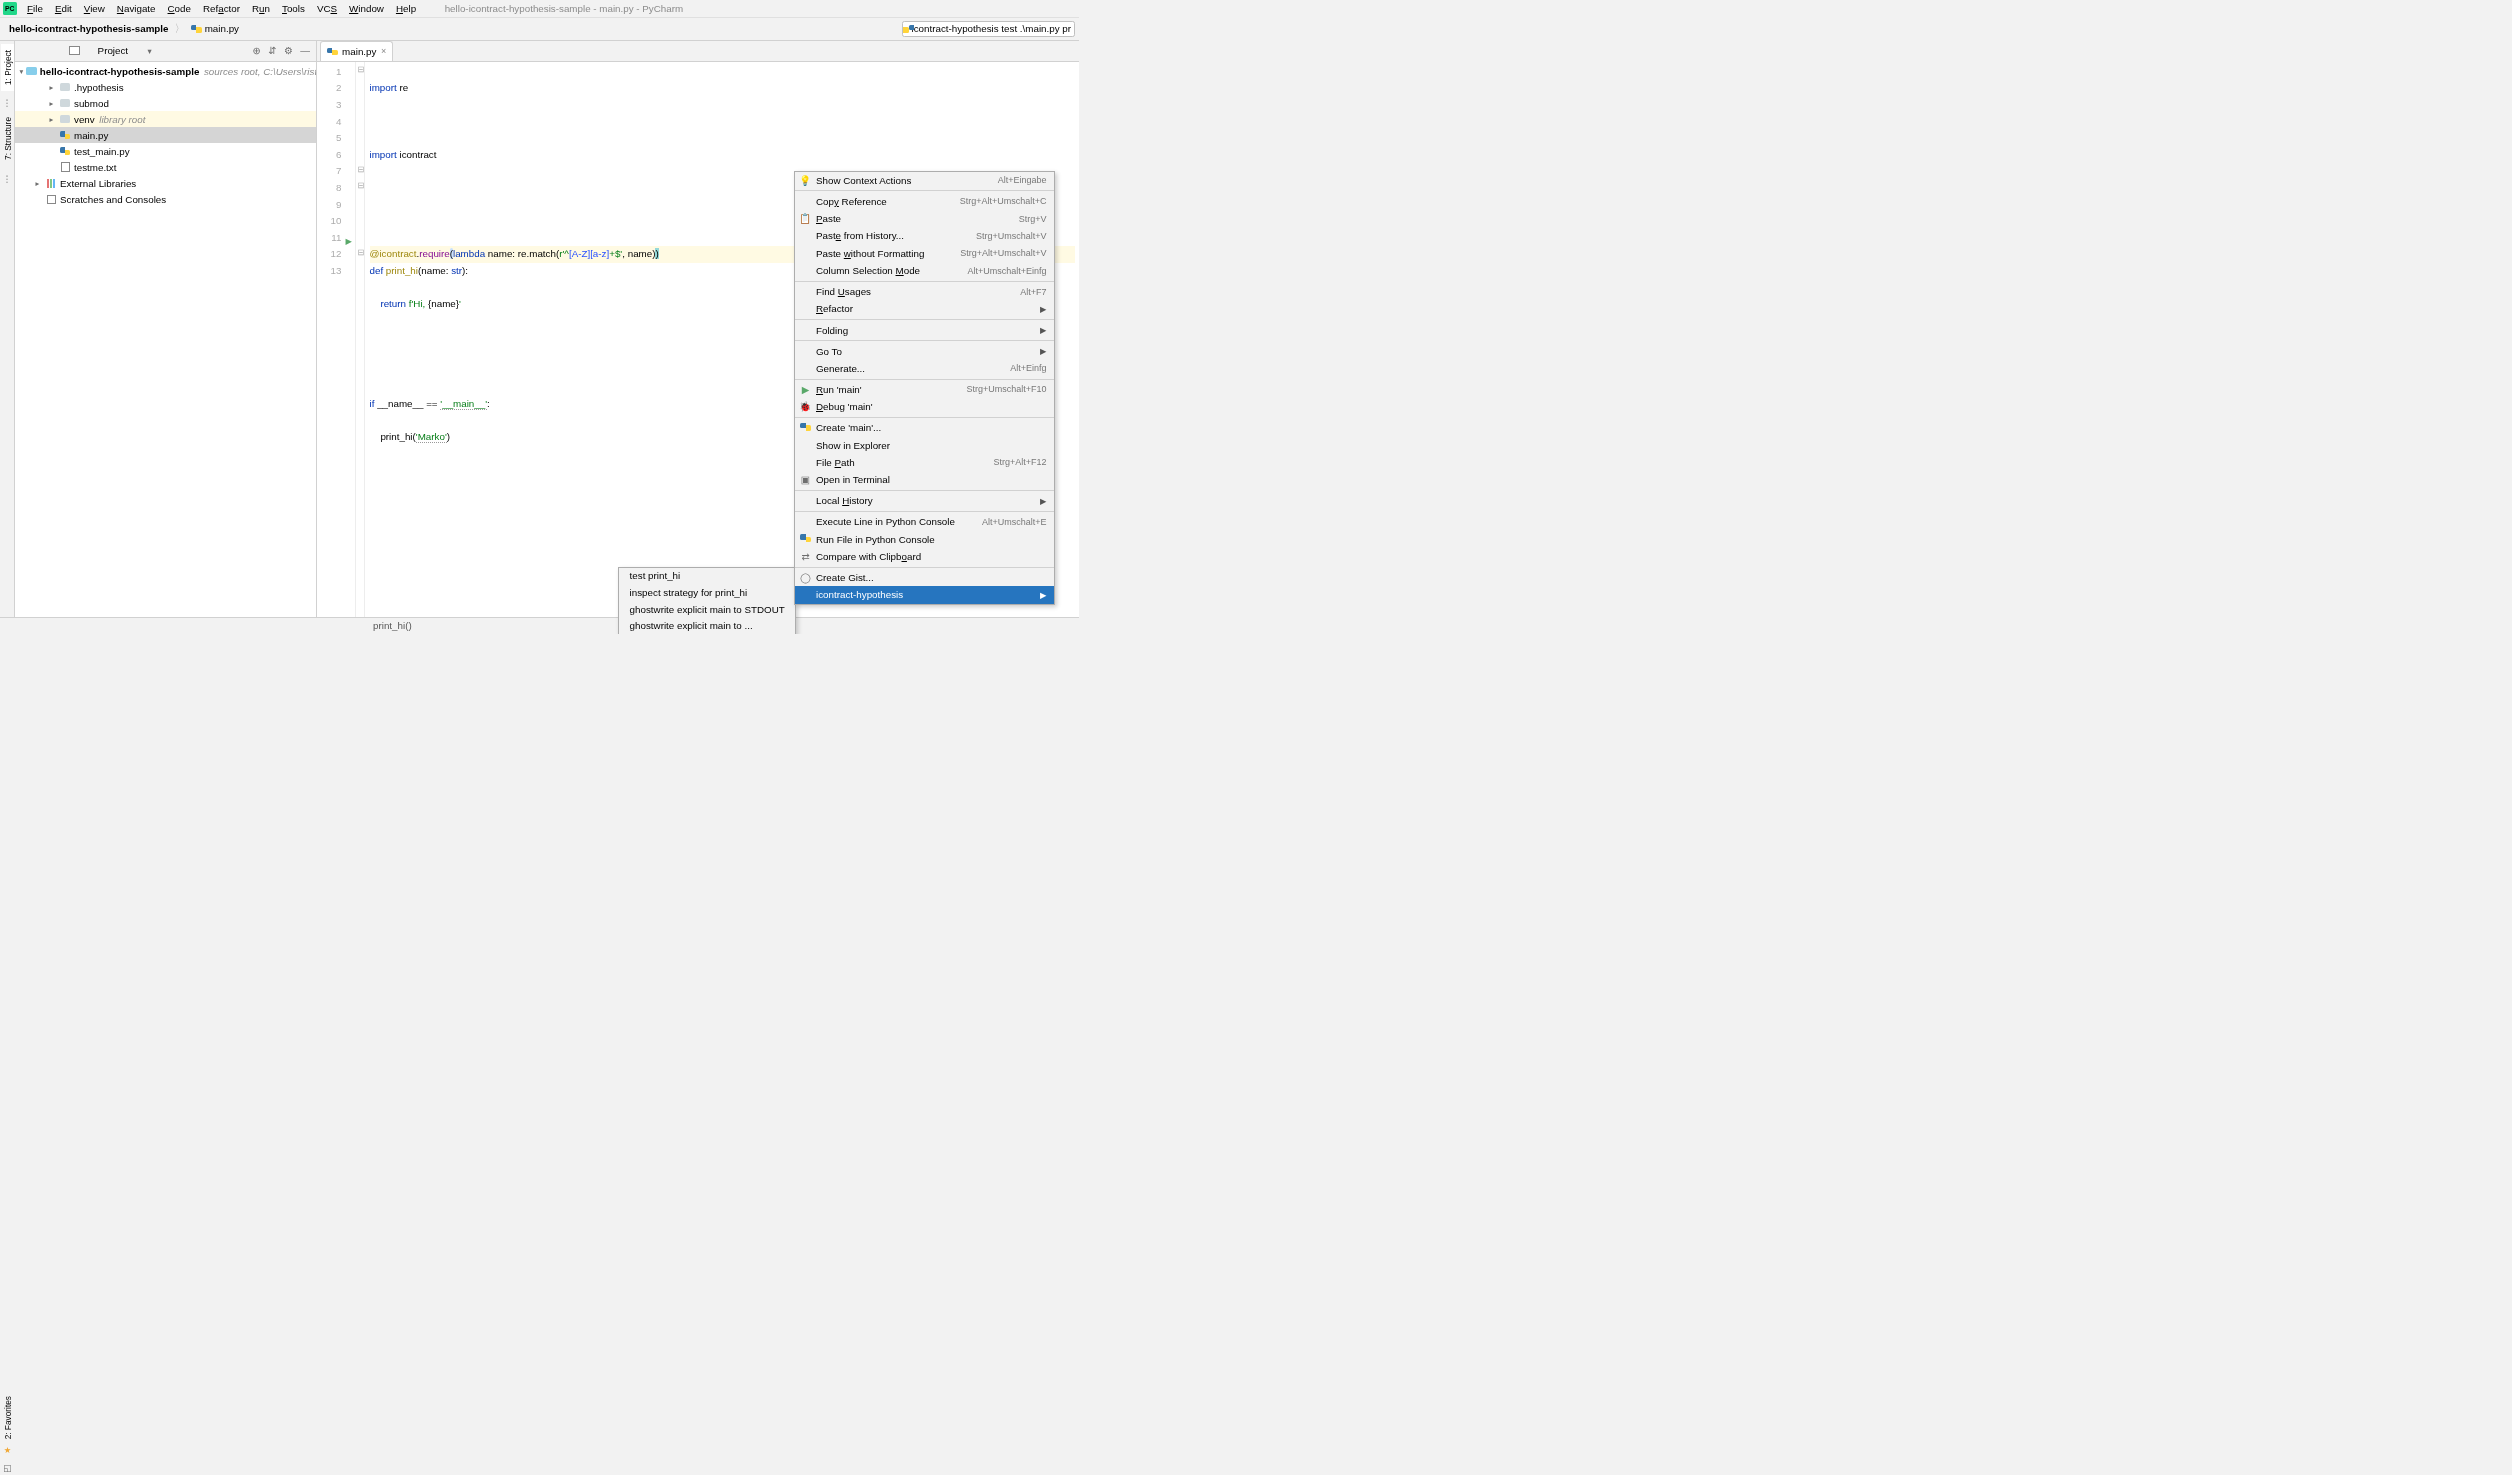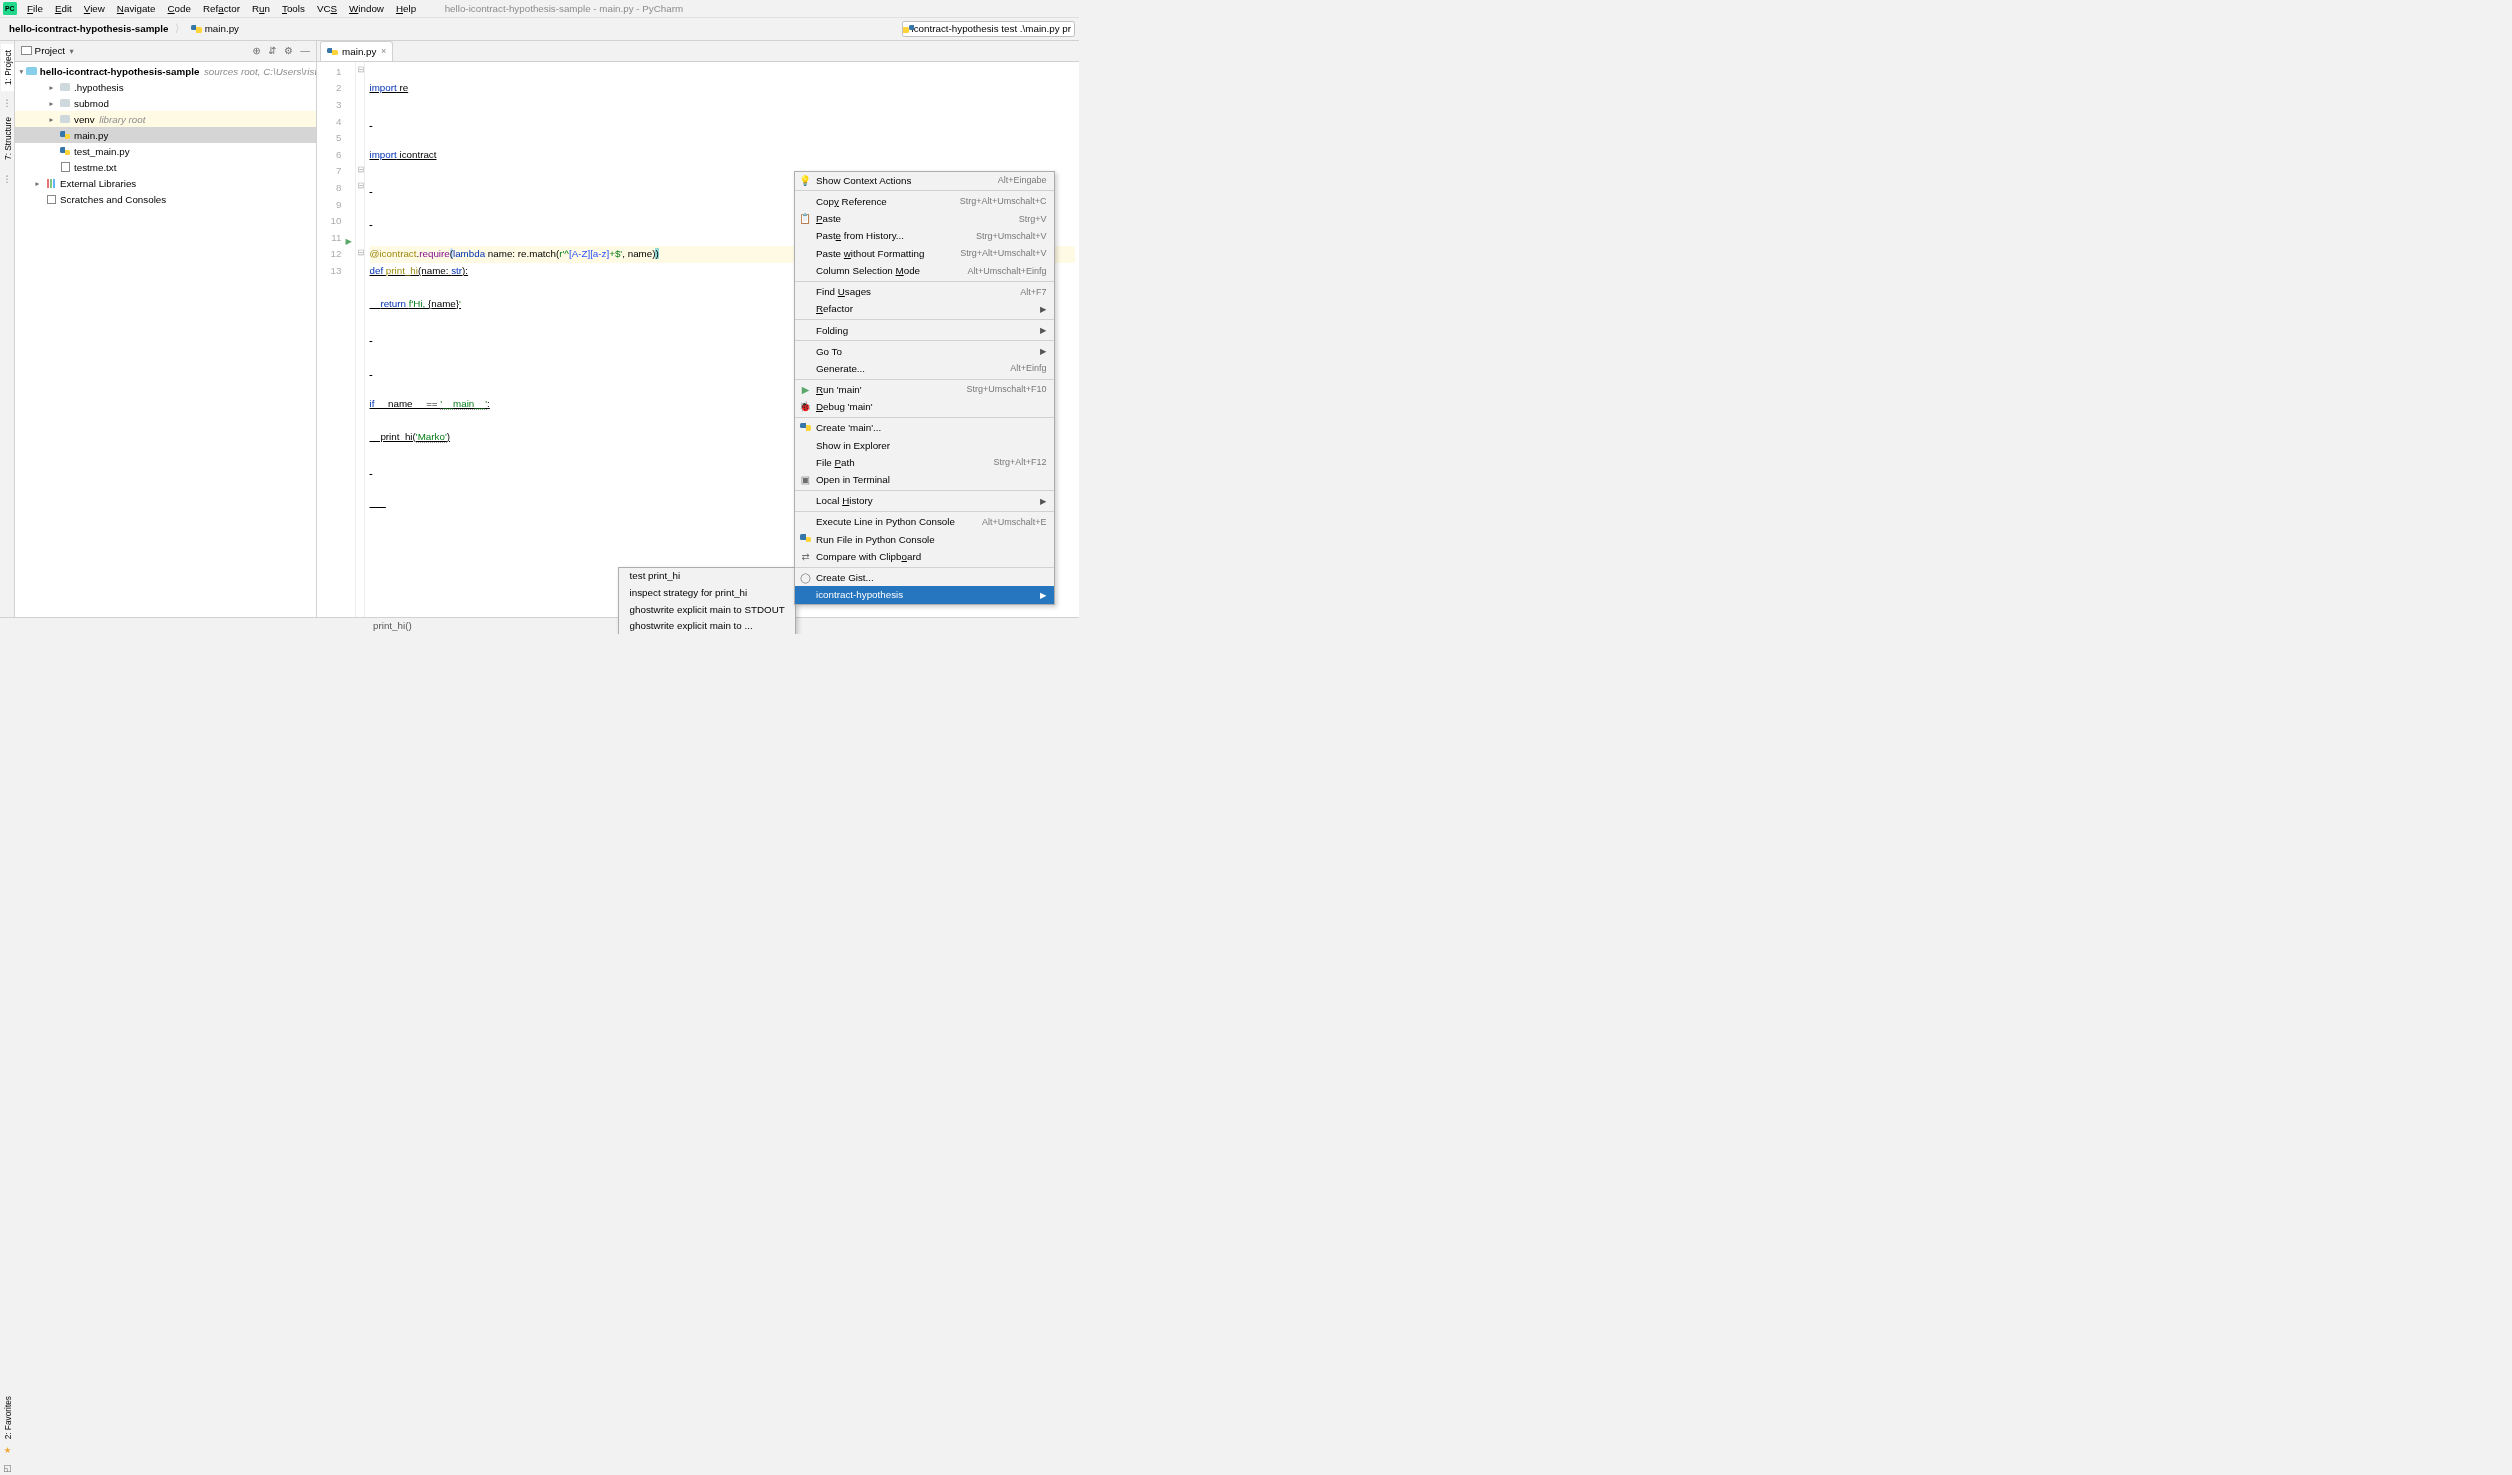--- a/index.html
+++ b/index.html
@@ -25,21 +25,21 @@
 
 
 .left-gutter { width: 15px; background: #f2f2f2; border-right: 0.8px solid #d1d1d1; display: flex; flex-direction: column; align-items: center; padding-top: 3px; }
 .left-gutter .vtab { writing-mode: vertical-lr; transform: rotate(180deg); padding: 6px 1.5px; font-size: 8.3px; cursor: default; margin-bottom: 1.5px; }
 .left-gutter .vtab.active { background: #fff; }
 .left-gutter .dots { margin-top: 6px; font-size: 9px; color: #666; }
 
 
 .project-panel { width: 302px; background: #fff; border-right: 0.8px solid #d1d1d1; display: flex; flex-direction: column; }
 .project-header { height: 21px; display: flex; align-items: center; padding: 0 6px; border-bottom: 0.8px solid #d1d1d1; background: #f2f2f2; }
-.project-header .label { font-weight: normal; flex: 1; display: flex; align-items: center; gap: 3px; }
+.project-header .label { font-weight: normal; flex: 1; display: flex; align-items: center; gap: 18px; margin-left: 48px; }
 .project-header .icons { display: flex; gap: 7.5px; color: #6e6e6e; }
 .project-header .icons span { cursor: default; }
 .tree { flex: 1; overflow: auto; padding: 1.5px 0; }
 .tree-row { height: 16px; display: flex; align-items: center; padding-left: 4.5px; white-space: nowrap; cursor: default; }
 .tree-row .arrow { width: 9px; color: #6e6e6e; font-size: 7.5px; text-align: center; }
 .tree-row .icon { width: 12px; height: 12px; margin: 0 3px; display: inline-flex; align-items: center; justify-content: center; }
 .tree-row.selected { background: #d5d5d5; }
 .tree-row.hl { background: #fffae3; }
 .tree-row .muted { color: #8c8c8c; margin-left: 4.5px; font-style: italic; }
 .indent1 { padding-left: 18px; }
@@ -58,21 +58,21 @@
 .editor-area { flex: 1; display: flex; flex-direction: column; background: #fff; }
 .tabbar { height: 21px; background: #f2f2f2; border-bottom: 0.8px solid #d1d1d1; display: flex; align-items: flex-end; }
 .tab { height: 19.6px; background: #fff; border: 0.8px solid #d1d1d1; border-bottom: none; padding: 0 6px; display: flex; align-items: center; gap: 4.5px; margin-left: 3px; border-radius: 3px 3px 0 0; }
 .tab .close { color: #888; font-size: 9px; }
 .editor-body { flex: 1; display: flex; position: relative; font-family: "JetBrains Mono", Consolas, monospace; font-size: 9.8px; }
 .gutter { width: 39px; background: #fff; border-right: 0.8px solid #ededed; text-align: right; padding-right: 13.6px; color: #adadad; padding-top: 2.3px; position: relative; }
 .gutter .ln { height: 16.6px; line-height: 16.6px; position: relative; }
 .gutter .run-mark { position: absolute; right: -10.6px; top: 3px; color: #59a869; font-size: 8.3px; }
 .foldbar { width: 9px; border-right: 0.8px solid #ededed; position: relative; }
 .fold { position: absolute; left: 1.5px; color: #adadad; font-size: 8.3px; }
-.code { flex: 1; padding: 2.3px 4.5px; white-space: pre; line-height: 16.6px; text-decoration: underline; }
+.code { flex: 1; padding: 2.3px 4.5px; white-space: pre; line-height: 16.6px; }
 .kw { color: #0033b3; }
 .dec { color: #9e880d; }
 .str { color: #067d17; }
 .blue { color: #0033b3; }
 .regex { color: #264eff; }
 .purple { color: #871094; margin-top: 8px; }
 .hl-line { background: #fffae3; display: inline-block; min-width: 100%; }
 .sel-brace { background: #c8e1ff; border-radius: 1.5px; }
 .caret-close { background: #93d9d9; }
 .und { border-bottom: 0.8px dotted #999; }

